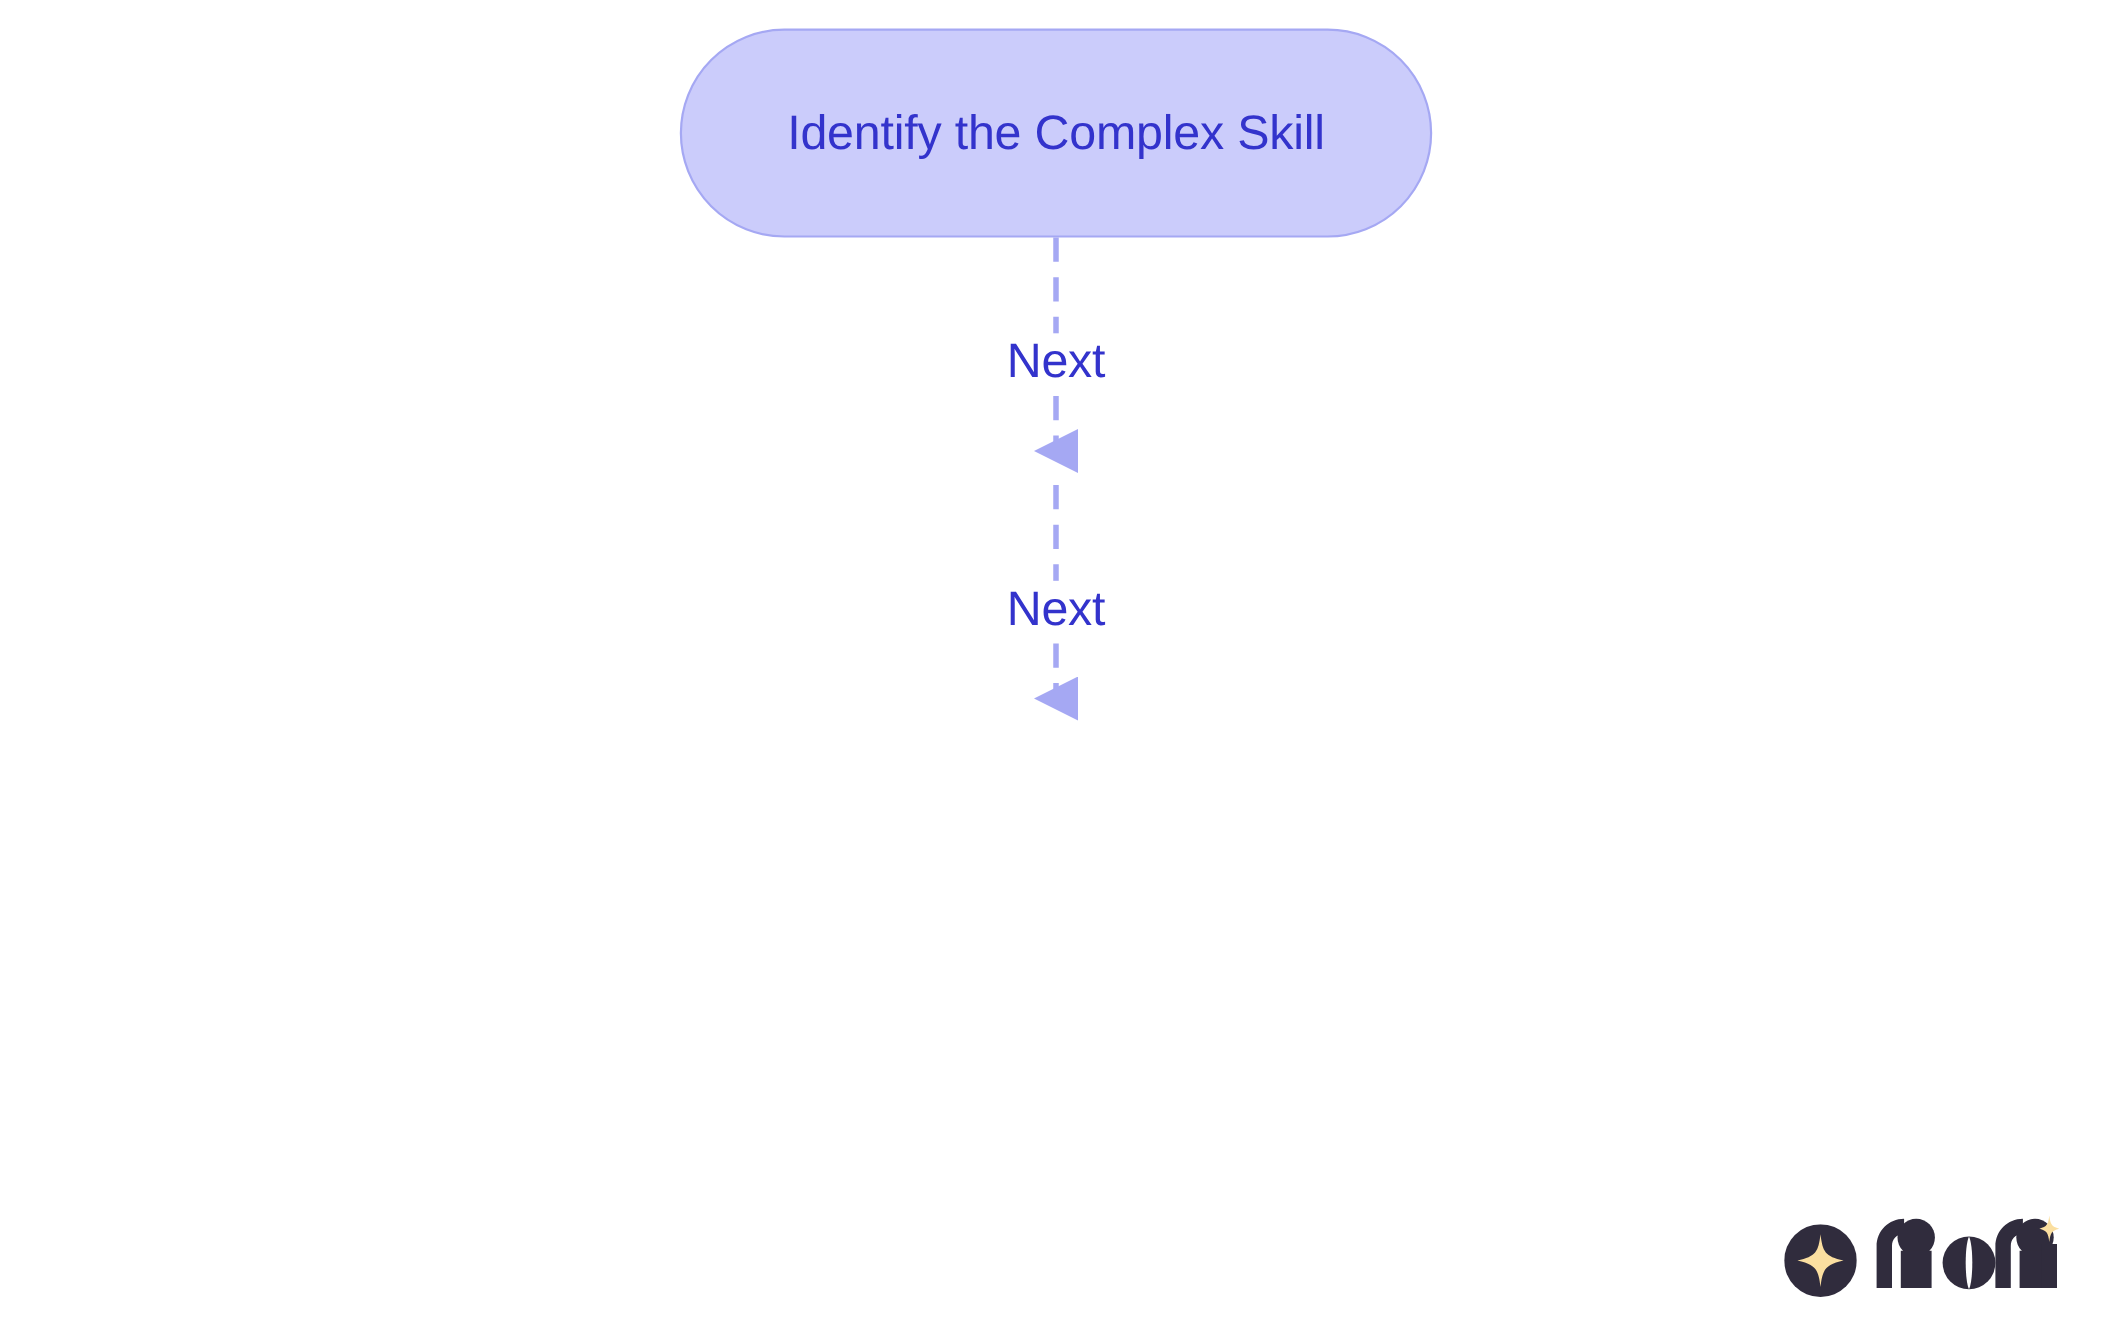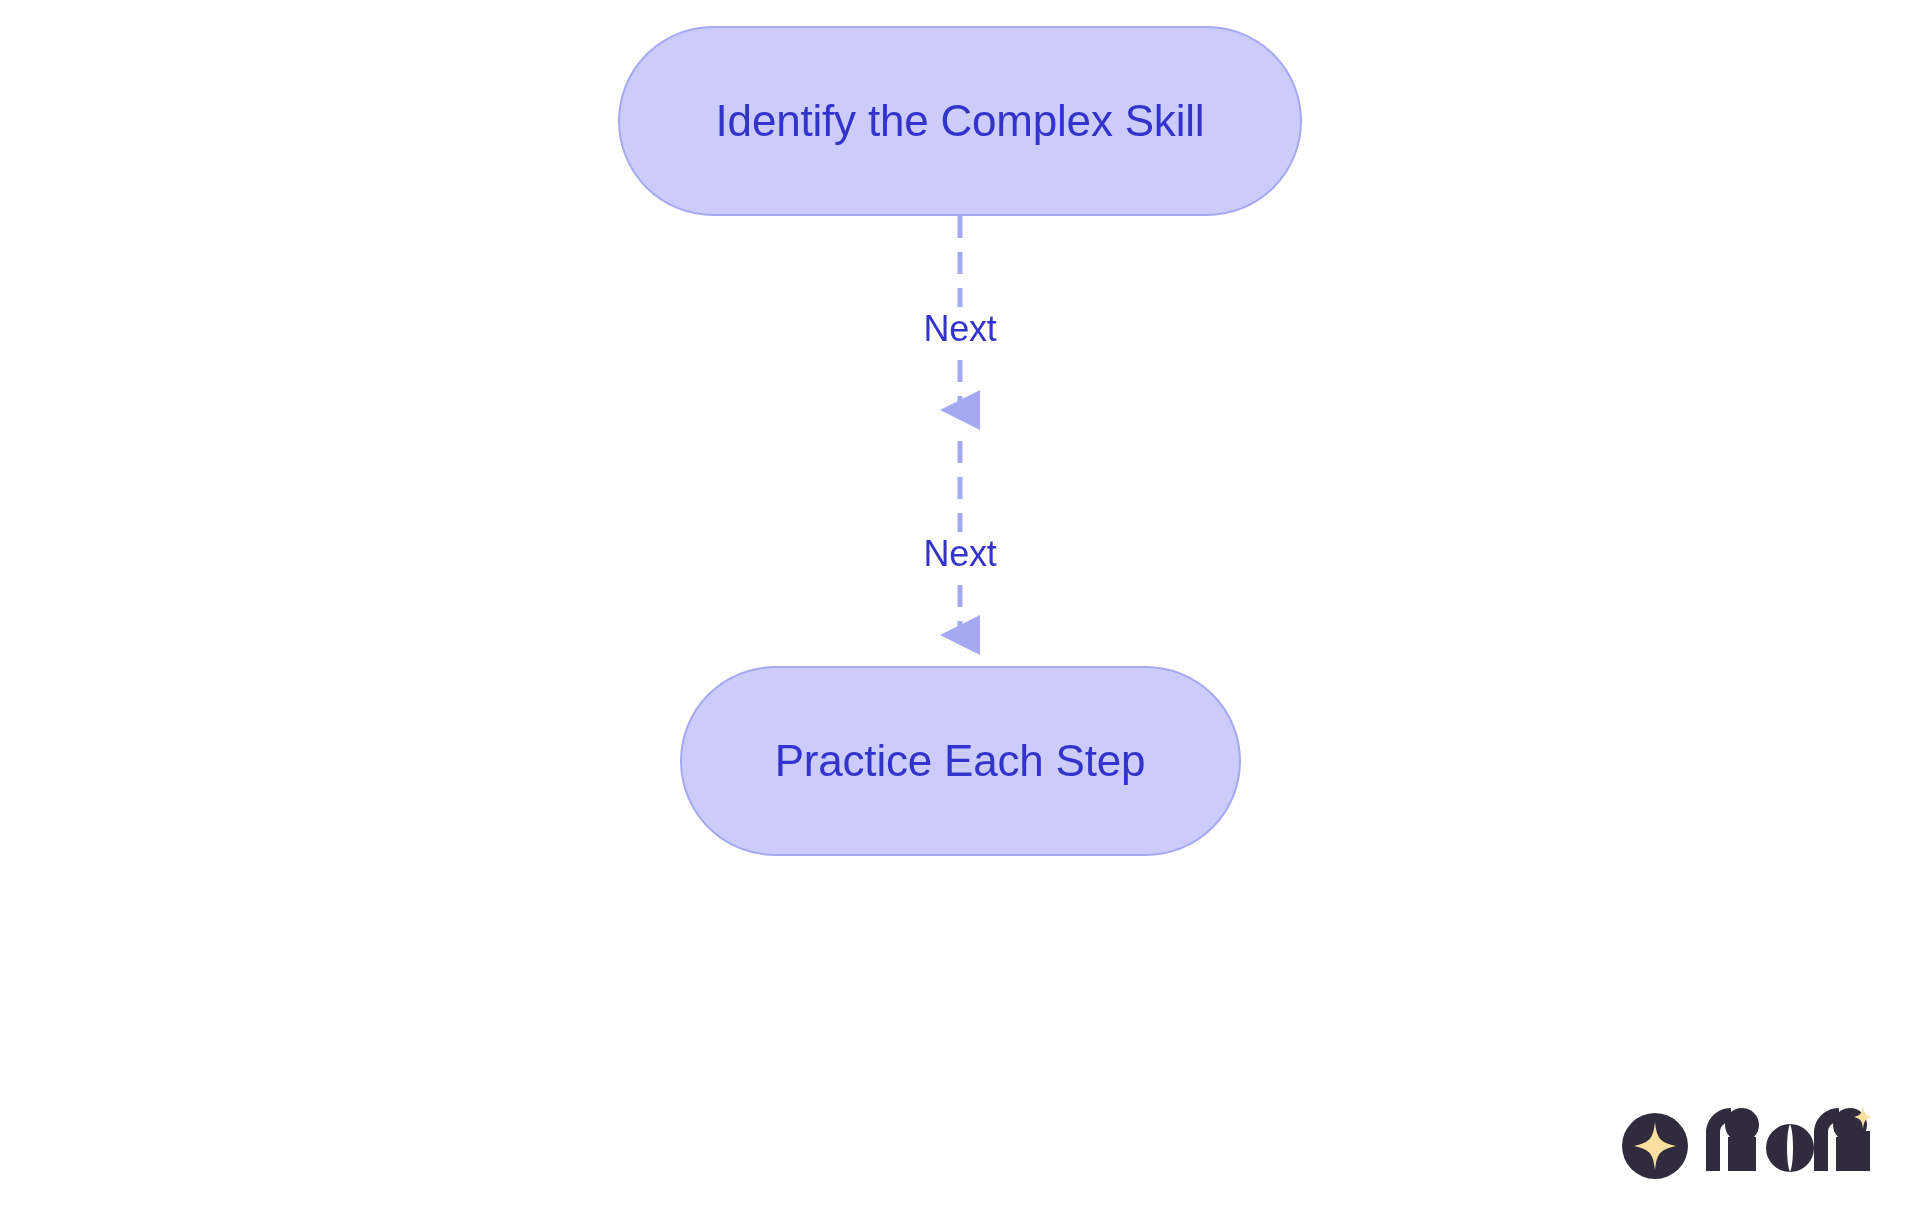--- a/index.html
+++ b/index.html
@@ -84,21 +84,21 @@
     top: 0;
     width: 260px;
     height: 225px;
     overflow: visible;
   }
   .edge-label {
     position: relative;
     z-index: 2;
     background: #ffffff;
     color: #3333cc;
-    font-size: 36px;
+    font-size: 44px;
     line-height: 1;
     padding: 4px 10px;
     letter-spacing: -0.2px;
     white-space: nowrap;
   }
 
   
   .logo {
     position: absolute;
     right: 48px;
@@ -140,23 +140,20 @@
         <defs>
           <marker id="ah2" markerWidth="12" markerHeight="12" refX="3.2" refY="4" orient="auto" markerUnits="strokeWidth">
             <path d="M0,0 L8,0 L4,8 z" fill="#a5a8f3"></path>
           </marker>
         </defs>
         <line x1="130" y1="0" x2="130" y2="190" stroke="#a5a8f3" stroke-width="5" stroke-dasharray="22 14" marker-end="url(#ah2)"></line>
       </svg>
       <span class="edge-label">Next</span>
     </div>
 
-    <div class="node node-3">
-      <span>Practice Each Step</span>
-    </div>
 
   </div>
 
   <div class="logo">
 
     <svg width="66" height="66" viewBox="0 0 66 66">
       <circle cx="33" cy="33" r="33" fill="#302c3d"></circle>
       <path d="M33 9 C35 25 37 29 54 33 C37 37 35 41 33 57 C31 41 29 37 12 33 C29 29 31 25 33 9 Z" fill="#fbdfa0"></path>
     </svg>
 

